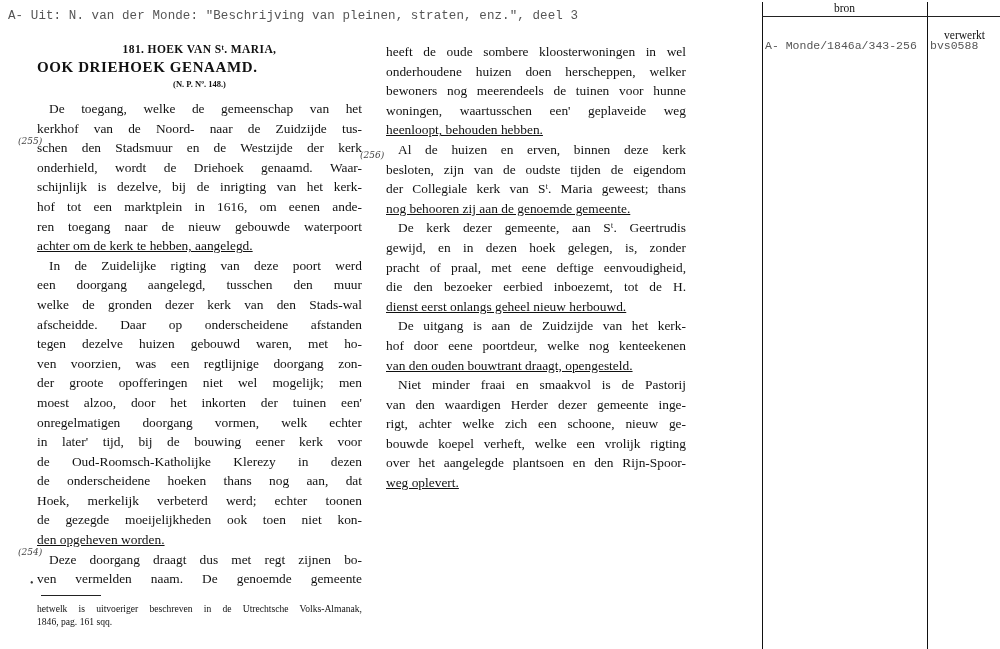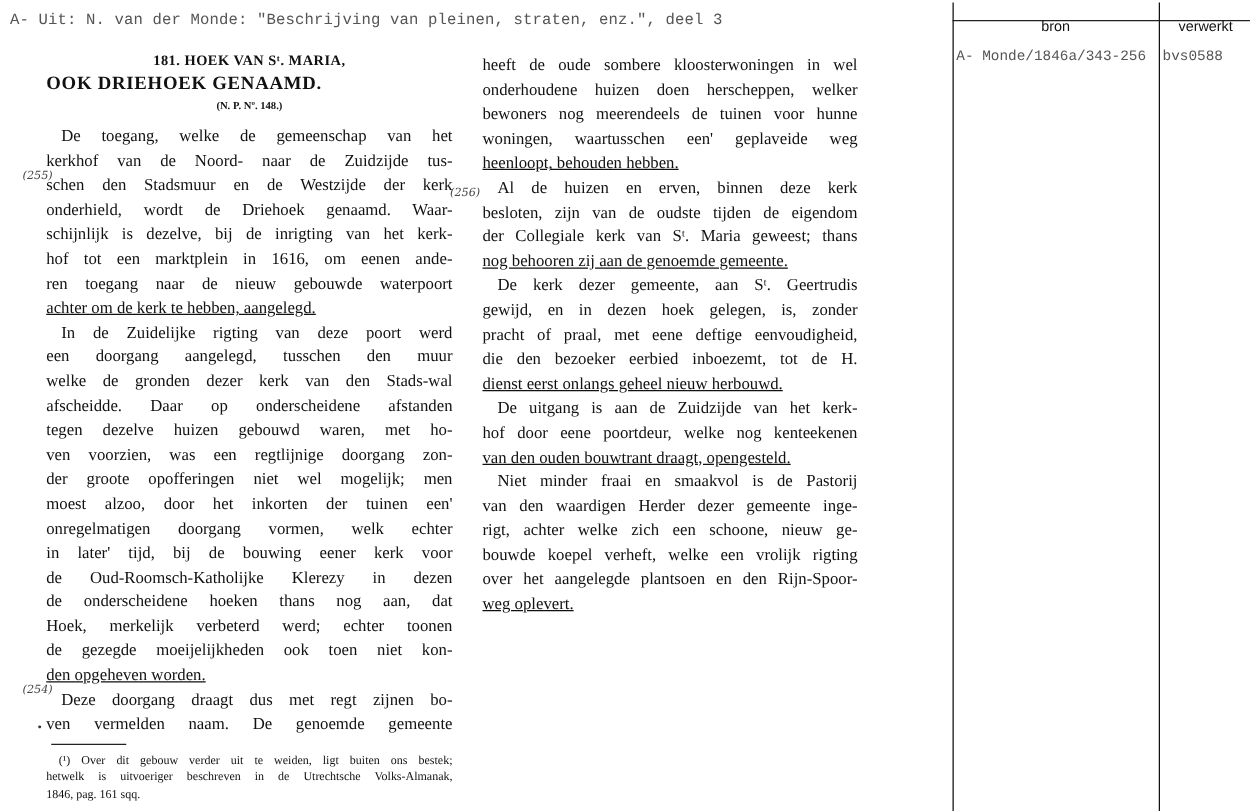--- a/index.html
+++ b/index.html
@@ -28,23 +28,23 @@
   .margin-note {
     position: absolute; font-family: "DejaVu Serif", serif; font-style: italic;
     font-size: 9px; color: #444;
   }
   .dot { position: absolute; font-size: 10px; color: #333; }
   
   .table-frame { position: absolute; left: 762px; top: 0; width: 238px; height: 649px; }
   .vline-left { position: absolute; left: 0; top: 2px; bottom: 0; border-left: 1.5px solid #111; }
   .vline-mid { position: absolute; left: 165px; top: 2px; bottom: 0; border-left: 1.5px solid #111; }
   .hline { position: absolute; left: 0; right: 0; top: 16px; border-top: 1px solid #222; }
-  .th { position: absolute; top: 16px; font-family: Liberation Sans, sans-serif; font-size: 11.5px; color: #111; }
+  .th { position: absolute; top: 2px; font-family: Liberation Serif, serif; font-size: 11.5px; color: #111; }
   .th-bron { left: 0; width: 165px; text-align: center; }
-  .th-verwerkt { left: 167px; width: 71px; text-align: center; }
+  .th-verwerkt { left: 167px; width: 71px; text-align: center; margin-top: 27px; }
   .td { position: absolute; top: 39px; font-family: "Liberation Mono", "DejaVu Sans Mono", monospace; font-size: 11.5px; color: #555; white-space: nowrap; }
   .td-bron { left: 3px; }
   .td-verwerkt { left: 168px; }
 </style>
 </head>
 <body>
 
 <div class="source-line">A- Uit: N. van der Monde: "Beschrijving van pleinen, straten, enz.", deel 3</div>
 
 <div class="scan col-left">
@@ -73,21 +73,20 @@
       <span class="line">de Oud-Roomsch-Katholijke Klerezy in dezen</span>
       <span class="line">de onderscheidene hoeken thans nog aan, dat</span>
       <span class="line">Hoek, merkelijk verbeterd werd; echter toonen</span>
       <span class="line">de gezegde moeijelijkheden ook toen niet kon-</span>
       <span class="line last">den opgeheven worden.</span>
       <span class="line indent">Deze doorgang draagt dus met regt zijnen bo-</span>
       <span class="line">ven vermelden naam. De genoemde gemeente</span>
     </div>
   <div class="rule"></div>
   <div id="footnote-lines">
-      <span class="fn indent">(¹) Over dit gebouw verder uit te weiden, ligt buiten ons bestek;</span>
       <span class="fn">hetwelk is uitvoeriger beschreven in de Utrechtsche Volks-Almanak,</span>
       <span class="fn last">1846, pag. 161 sqq.</span>
     </div>
 </div>
 
 <div class="scan col-right">
   <div id="right-lines">
       <span class="line">heeft de oude sombere kloosterwoningen in wel</span>
       <span class="line">onderhoudene huizen doen herscheppen, welker</span>
       <span class="line">bewoners nog meerendeels de tuinen voor hunne</span>

